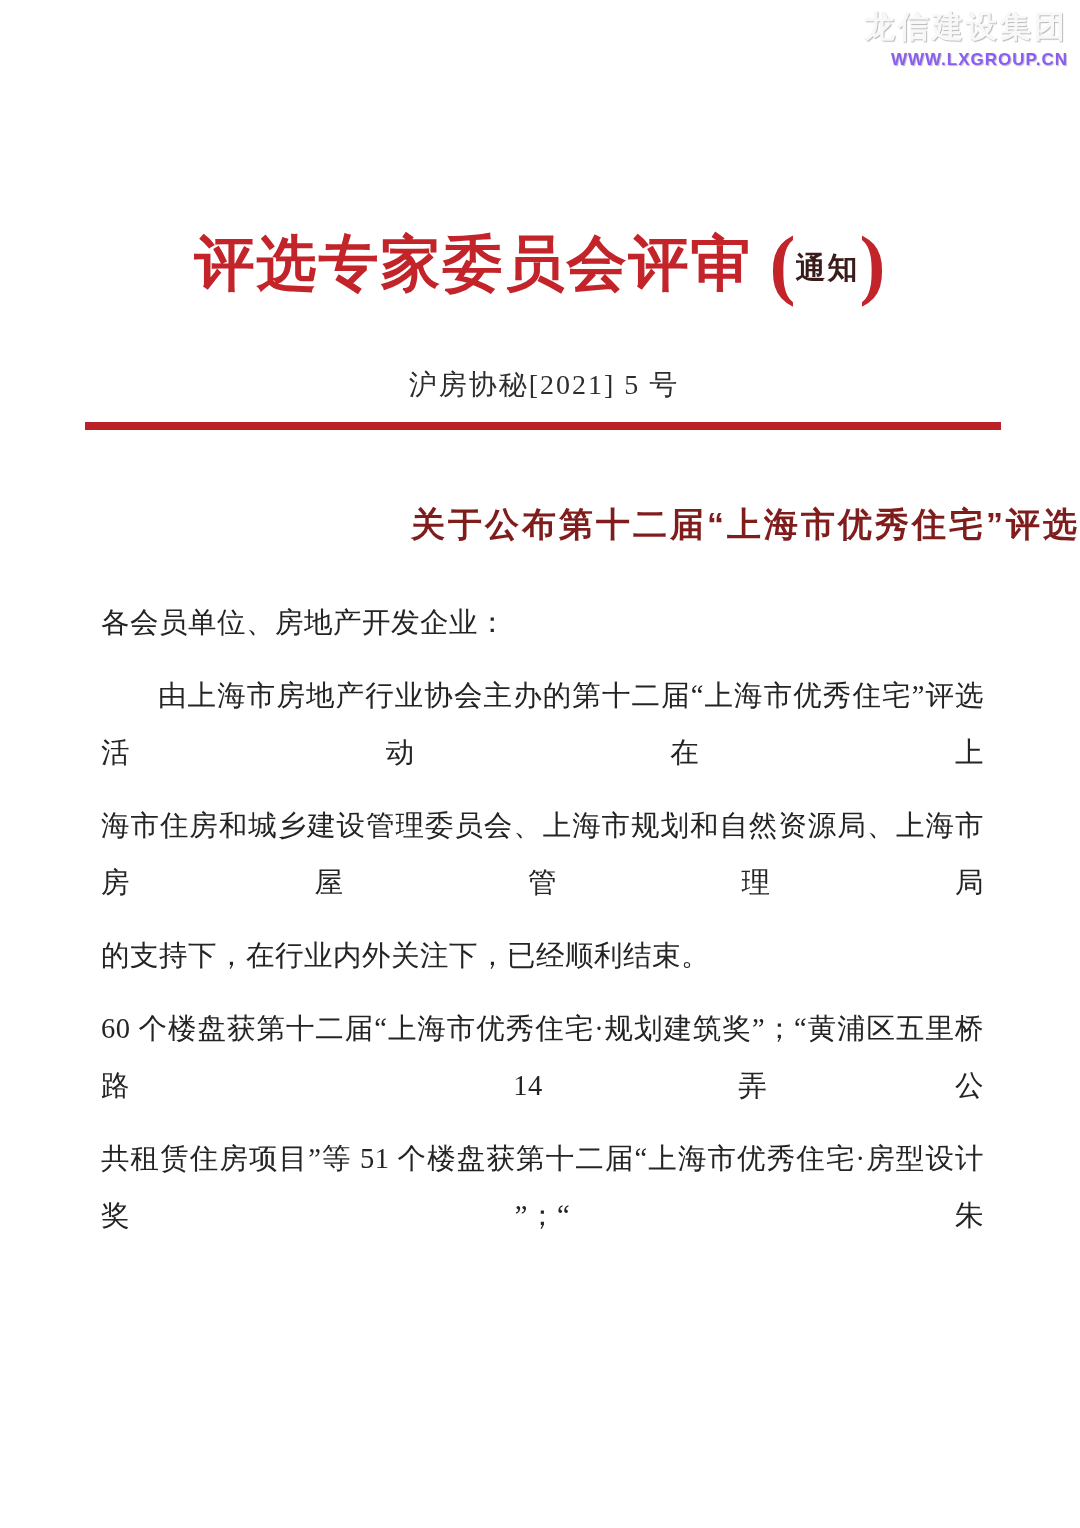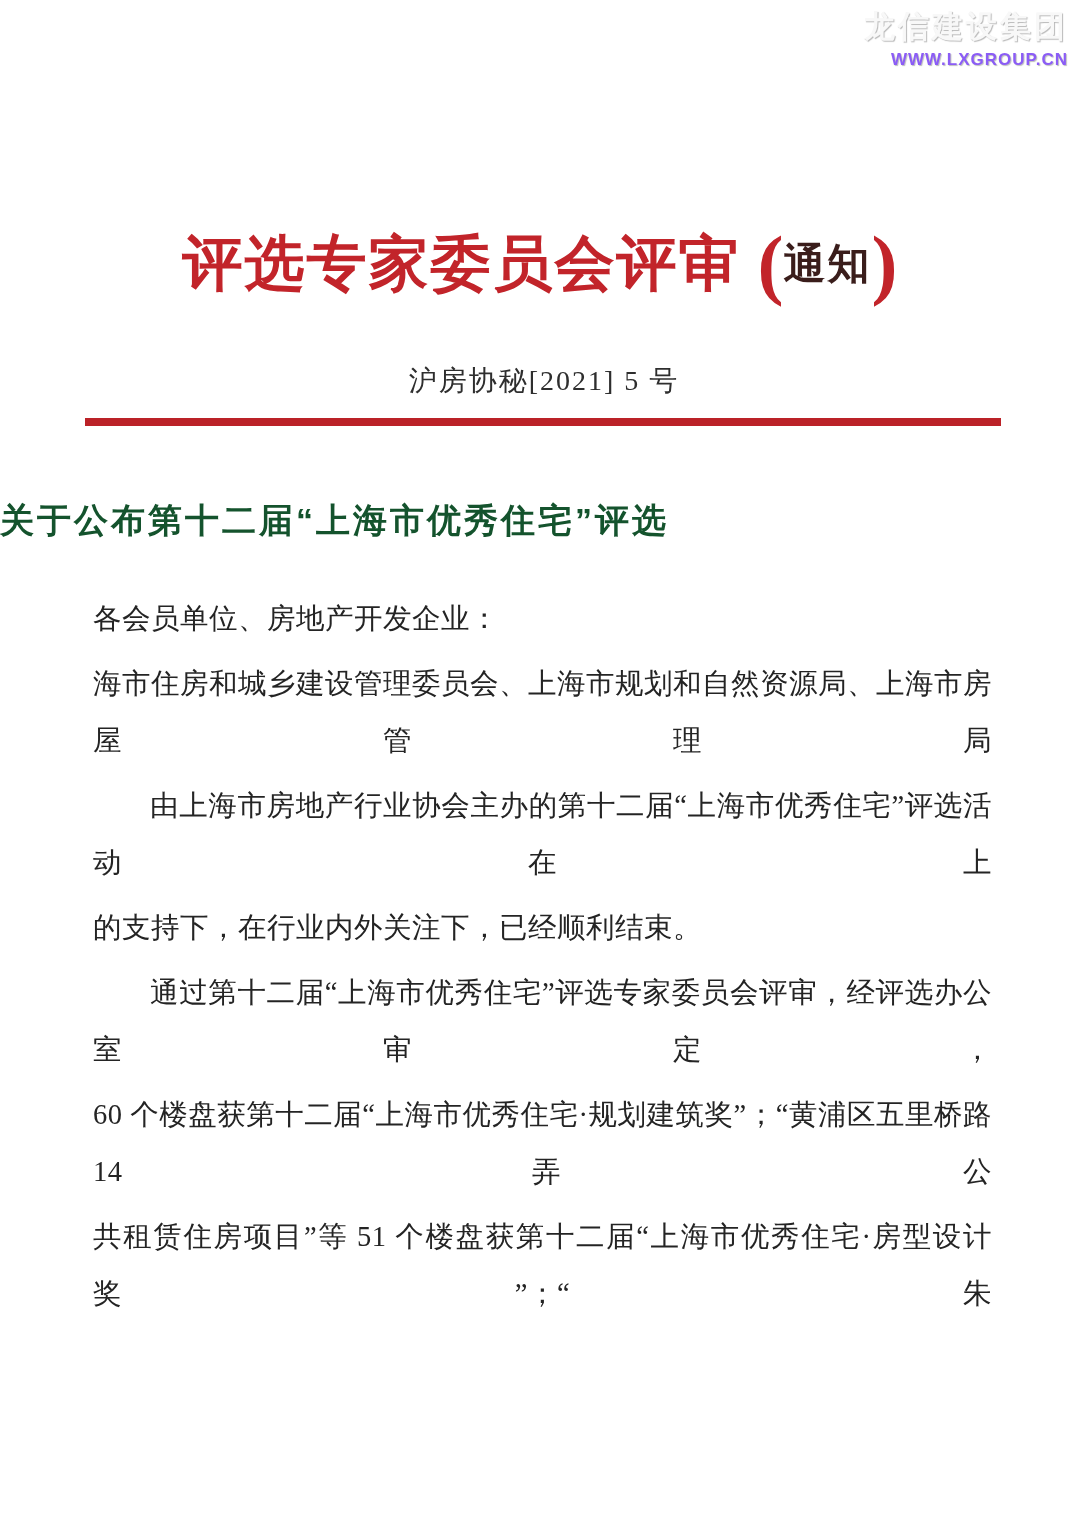--- a/index.html
+++ b/index.html
@@ -51,21 +51,21 @@
     white-space: nowrap;
   }
   .org-title .paren {
     font-size: 78px;
     font-weight: 700;
     color: #c2242a;
     vertical-align: -6px;
     letter-spacing: 0;
   }
   .org-title .paren-label {
-    font-size: 42px;
+    font-size: 30px;
     font-weight: 600;
     color: #3a1d1b;
     vertical-align: 6px;
     letter-spacing: 2px;
   }
 
   .doc-number {
     margin-top: 60px;
     text-align: center;
     font-size: 28px;
@@ -79,38 +79,38 @@
     border: none;
     margin: 20px 0 0 85px;
     width: 916px;
     height: 8px;
     background: #bb2228;
   }
 
   .notice-title {
     margin: 0;
     margin-top: 66px;
-    text-align: left;
+    text-align: right;
     font-family: "Liberation Sans", "DejaVu Sans", sans-serif;
     font-size: 34px;
     font-weight: 700;
-    color: #14532d;
+    color: #7f1d1d;
     letter-spacing: 3px;
   }
   .notice-title .nt-line {
     display: block;
     line-height: 56px;
   }
 
   .body-text {
     margin-top: 42px;
     padding: 0 80px 0 85px;
   }
   .body-text p.line {
-    margin: 8px;
+    margin: 16px;
     font-size: 28.5px;
     line-height: 57px;
     color: #242424;
     letter-spacing: 0.5px;
     white-space: nowrap;
   }
   .body-text p.fill {
     white-space: normal;
     text-align: justify;
     text-align-last: justify;
@@ -133,22 +133,21 @@
   <div class="doc-number">沪房协秘[2021] 5 号</div>
 
   <hr class="red-rule">
 
   <h2 class="notice-title">
     <span class="nt-line">关于公布第十二届“上海市优秀住宅”评选</span>
   </h2>
 
   <div class="body-text">
     <p class="line">各会员单位、房地产开发企业：</p>
+    <p class="line indent fill para-gap">由上海市房地产行业协会主办的第十二届“上海市优秀住宅”评选活动在上</p>
     <p class="line fill">海市住房和城乡建设管理委员会、上海市规划和自然资源局、上海市房屋管理局</p>
-    <p class="line indent fill para-gap">由上海市房地产行业协会主办的第十二届“上海市优秀住宅”评选活动在上</p>
     <p class="line">的支持下，在行业内外关注下，已经顺利结束。</p>
-    <p class="line indent fill para-gap">通过第十二届“上海市优秀住宅”评选专家委员会评审，经评选办公室审定，</p>
     <p class="line fill">60 个楼盘获第十二届“上海市优秀住宅·规划建筑奖”；“黄浦区五里桥路 14 弄公</p>
     <p class="line fill">共租赁住房项目”等 51 个楼盘获第十二届“上海市优秀住宅·房型设计奖”；“朱</p>
 
   </div>
 
 </div>
 
 </body></html>

